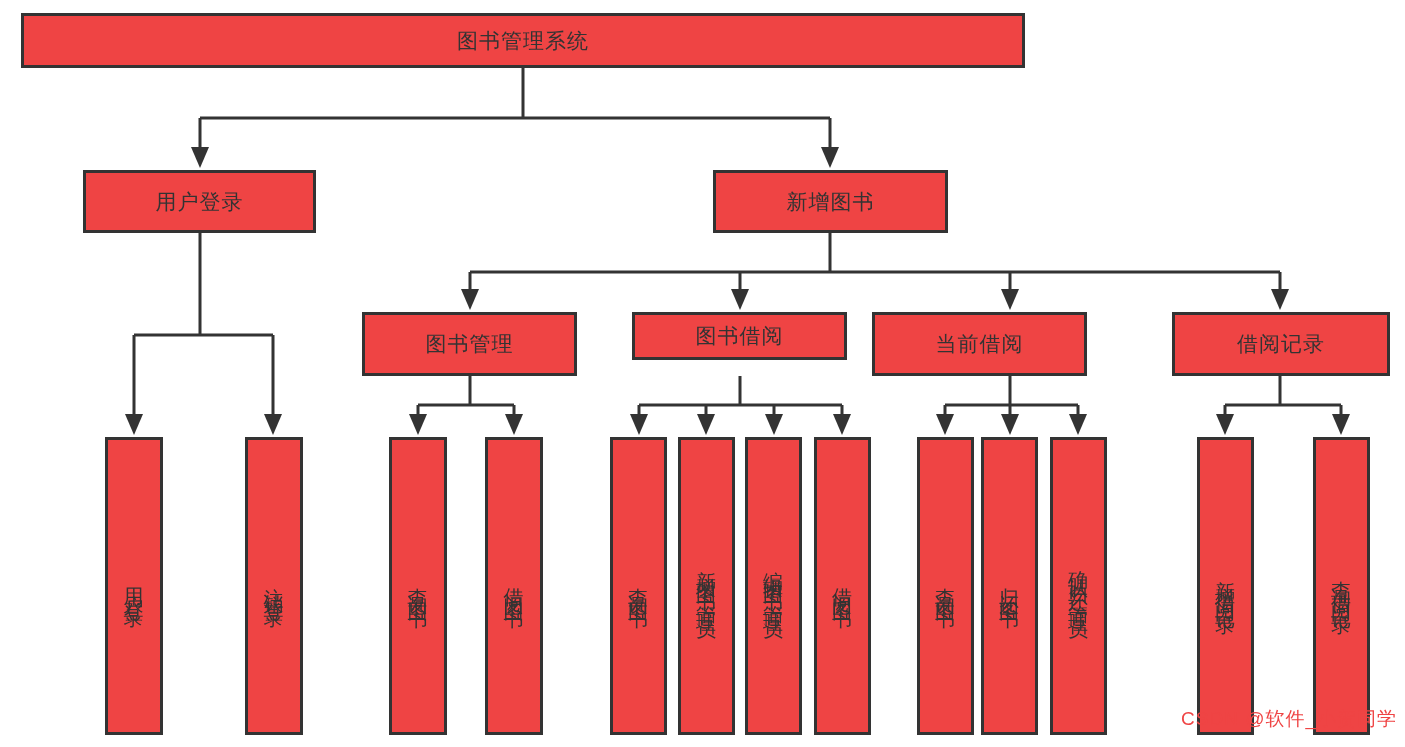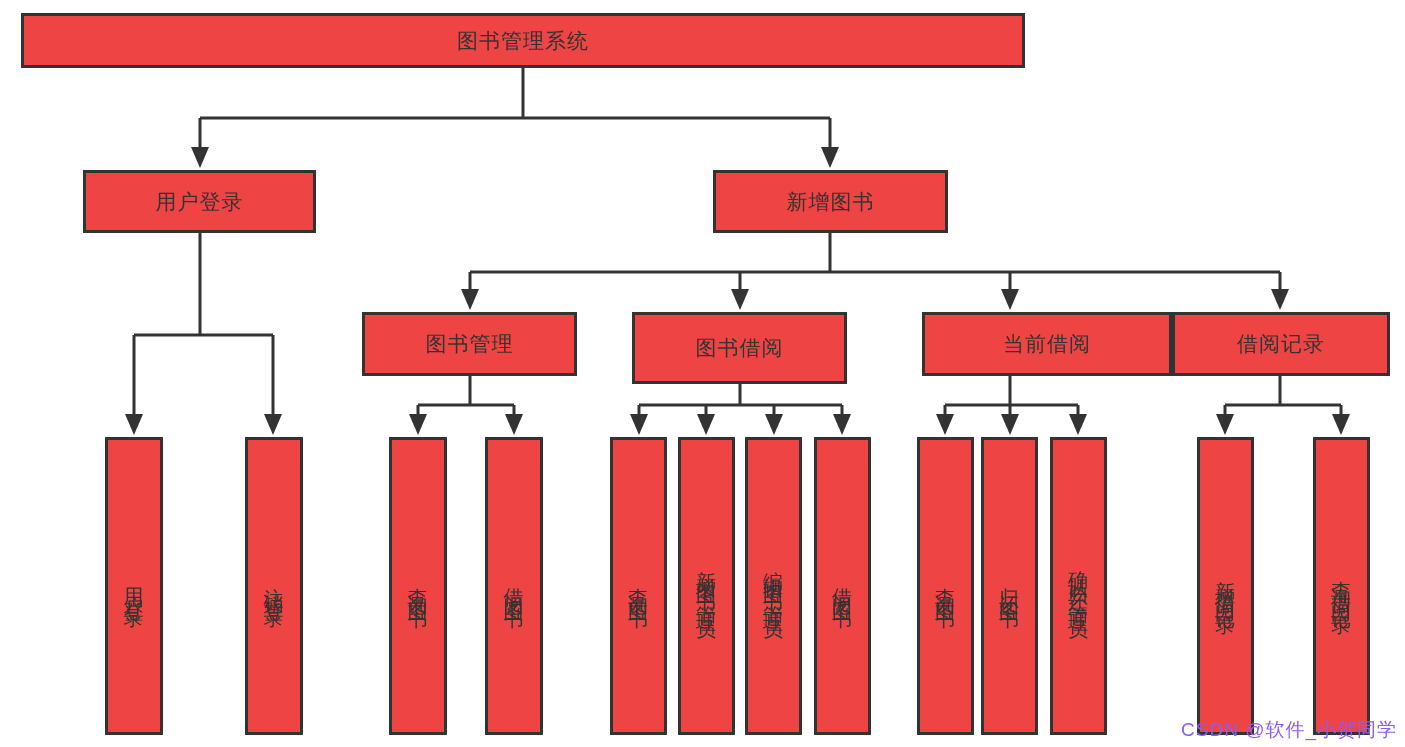--- a/index.html
+++ b/index.html
@@ -27,23 +27,23 @@
     writing-mode:vertical-rl;
     text-orientation:mixed;
     font-size:20px;
     letter-spacing:7px;
     line-height:1;
     white-space:nowrap;
   }
   .watermark{
     position:absolute;
     right:8px;
-    bottom:4px;
+    bottom:15px;
     font-size:19px;
-    color:#8b5cf6;
+    color:#ef4444;
     letter-spacing:1px;
     z-index:5;
   }
 </style>
 </head>
 <body>
 
 <div id="canvas">
 
   <svg id="connectors" viewBox="0 0 1405 747" xmlns="http://www.w3.org/2000/svg">
@@ -92,22 +92,22 @@
       <polygon points="1332,414 1350,414 1341,435"></polygon>
     </g>
   </svg>
 
   <div class="node root-node" style="left:21px;top:13px;width:1004px;height:55px;">图书管理系统</div>
 
   <div class="node h-node" style="left:83px;top:170px;width:233px;height:63px;">用户登录</div>
   <div class="node h-node" style="left:713px;top:170px;width:235px;height:63px;">新增图书</div>
 
   <div class="node h-node" style="left:362px;top:312px;width:215px;height:64px;">图书管理</div>
-  <div class="node h-node" style="left:632px;top:312px;width:215px;height:72px;">图书借阅</div>
-  <div class="node h-node" style="left:922px;top:312px;width:250px;height:64px;">当前借阅</div>
+  <div class="node h-node" style="left:632px;top:312px;width:215px;height:48px;">图书借阅</div>
+  <div class="node h-node" style="left:872px;top:312px;width:215px;height:64px;">当前借阅</div>
   <div class="node h-node" style="left:1172px;top:312px;width:218px;height:64px;">借阅记录</div>
 
   <div class="node v-node" style="left:105px;top:437px;width:58px;height:298px;">
     <span>用户登录</span>
   </div>
   <div class="node v-node" style="left:245px;top:437px;width:58px;height:298px;">
     <span>注销登录</span>
   </div>
 
   <div class="node v-node" style="left:389px;top:437px;width:58px;height:298px;">

